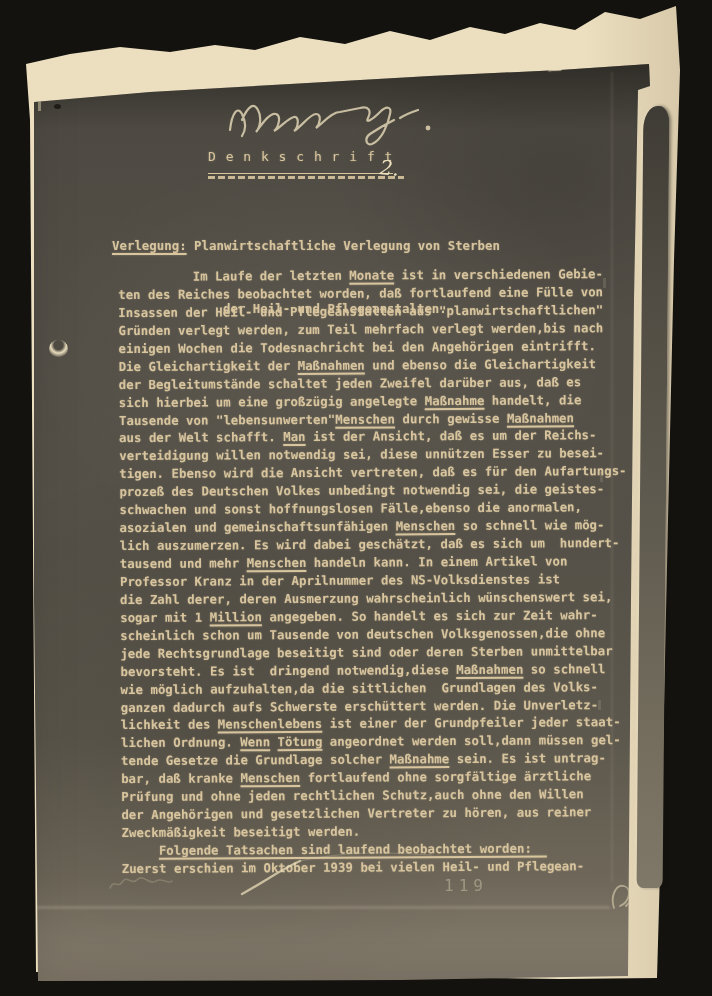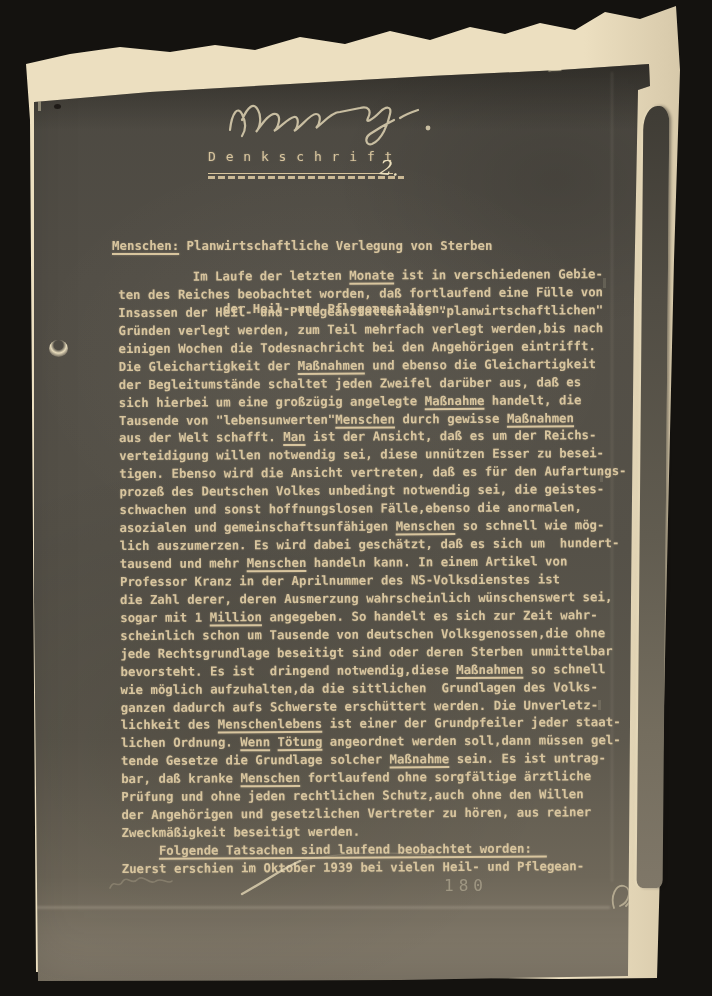--- a/index.html
+++ b/index.html
@@ -106,27 +106,27 @@
       <circle cx="206" cy="44" r="2.4" fill="#e9dcba" opacity="0.8"></circle>
     </svg>
 
     <div class="title-wrap">
       <span class="title">D e n k s c h r i f t</span>
       <div class="title-dashes"></div>
       <span class="page-note">2.</span>
     </div>
 
     <div class="subject type">
-      <div><span class="uw">Menschen:</span><span> Planwirtschaftliche Verlegung von Sterben</span></div>
+      <div><span class="uw">Verlegung:</span><span> Planwirtschaftliche Verlegung von Sterben</span></div>
       <div class="sline2">der Heil- und Pflegeanstalten.</div>
     </div>
 
     <div class="body type"><div class="tline"><span>          Im Laufe der letzten </span><span class="uw">Monate</span><span> ist in verschiedenen Gebie-</span></div><div class="tline"><span>ten des Reiches beobachtet worden, daß fortlaufend eine Fülle von</span></div><div class="tline"><span>Insassen der Heil- und Pflegeanstalten aus "planwirtschaftlichen"</span></div><div class="tline"><span>Gründen verlegt werden, zum Teil mehrfach verlegt werden,bis nach</span></div><div class="tline"><span>einigen Wochen die Todesnachricht bei den Angehörigen eintrifft.</span></div><div class="tline"><span>Die Gleichartigkeit der </span><span class="uw">Maßnahmen</span><span> und ebenso die Gleichartigkeit</span></div><div class="tline"><span>der Begleitumstände schaltet jeden Zweifel darüber aus, daß es</span></div><div class="tline"><span>sich hierbei um eine großzügig angelegte </span><span class="uw">Maßnahme</span><span> handelt, die</span></div><div class="tline"><span>Tausende von "lebensunwerten"</span><span class="uw">Menschen</span><span> durch gewisse </span><span class="uw">Maßnahmen</span></div><div class="tline"><span>aus der Welt schafft. </span><span class="uw">Man</span><span> ist der Ansicht, daß es um der Reichs-</span></div><div class="tline"><span>verteidigung willen notwendig sei, diese unnützen Esser zu besei-</span></div><div class="tline"><span>tigen. Ebenso wird die Ansicht vertreten, daß es für den Aufartungs-</span></div><div class="tline"><span>prozeß des Deutschen Volkes unbedingt notwendig sei, die geistes-</span></div><div class="tline"><span>schwachen und sonst hoffnungslosen Fälle,ebenso die anormalen,</span></div><div class="tline"><span>asozialen und gemeinschaftsunfähigen </span><span class="uw">Menschen</span><span> so schnell wie mög-</span></div><div class="tline"><span>lich auszumerzen. Es wird dabei geschätzt, daß es sich um  hundert-</span></div><div class="tline"><span>tausend und mehr </span><span class="uw">Menschen</span><span> handeln kann. In einem Artikel von</span></div><div class="tline"><span>Professor Kranz in der Aprilnummer des NS-Volksdienstes ist</span></div><div class="tline"><span>die Zahl derer, deren Ausmerzung wahrscheinlich wünschenswert sei,</span></div><div class="tline"><span>sogar mit 1 </span><span class="uw">Million</span><span> angegeben. So handelt es sich zur Zeit wahr-</span></div><div class="tline"><span>scheinlich schon um Tausende von deutschen Volksgenossen,die ohne</span></div><div class="tline"><span>jede Rechtsgrundlage beseitigt sind oder deren Sterben unmittelbar</span></div><div class="tline"><span>bevorsteht. Es ist  dringend notwendig,diese </span><span class="uw">Maßnahmen</span><span> so schnell</span></div><div class="tline"><span>wie möglich aufzuhalten,da die sittlichen  Grundlagen des Volks-</span></div><div class="tline"><span>ganzen dadurch aufs Schwerste erschüttert werden. Die Unverletz-</span></div><div class="tline"><span>lichkeit des </span><span class="uw">Menschenlebens</span><span> ist einer der Grundpfeiler jeder staat-</span></div><div class="tline"><span>lichen Ordnung. </span><span class="uw">Wenn</span><span> </span><span class="uw">Tötung</span><span> angeordnet werden soll,dann müssen gel-</span></div><div class="tline"><span>tende Gesetze die Grundlage solcher </span><span class="uw">Maßnahme</span><span> sein. Es ist untrag-</span></div><div class="tline"><span>bar, daß kranke </span><span class="uw">Menschen</span><span> fortlaufend ohne sorgfältige ärztliche</span></div><div class="tline"><span>Prüfung und ohne jeden rechtlichen Schutz,auch ohne den Willen</span></div><div class="tline"><span>der Angehörigen und gesetzlichen Vertreter zu hören, aus reiner</span></div><div class="tline"><span>Zweckmäßigkeit beseitigt werden.</span></div><div class="tline"><span>     </span><span class="uw">Folgende Tatsachen sind laufend beobachtet worden:  </span></div><div class="tline"><span>Zuerst erschien im Oktober 1939 bei vielen Heil- und Pflegean-</span></div></div>
 
-    <div class="stamp101">180</div>
+    <div class="stamp101">119</div>
 
     <div class="punch"></div>
     <div class="tick-tl"></div>
     <div class="speck-tl"></div>
 
     <svg class="scratch" width="210" height="54" viewBox="0 0 210 54">
       <path d="M6,48 C28,36 44,24 64,15" fill="none" stroke="#e9dcba" stroke-width="2.4" stroke-linecap="round" opacity="0.75"></path>
       <path d="M64,15 C110,5 150,6 196,9" fill="none" stroke="#e9dcba" stroke-width="1.2" stroke-linecap="round" opacity="0.2"></path>
     </svg>
 

